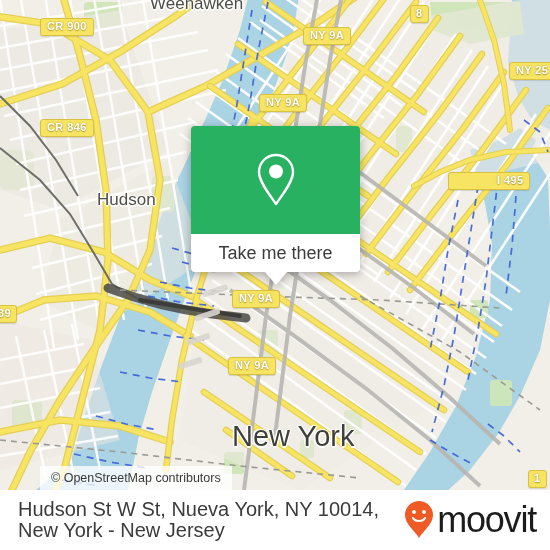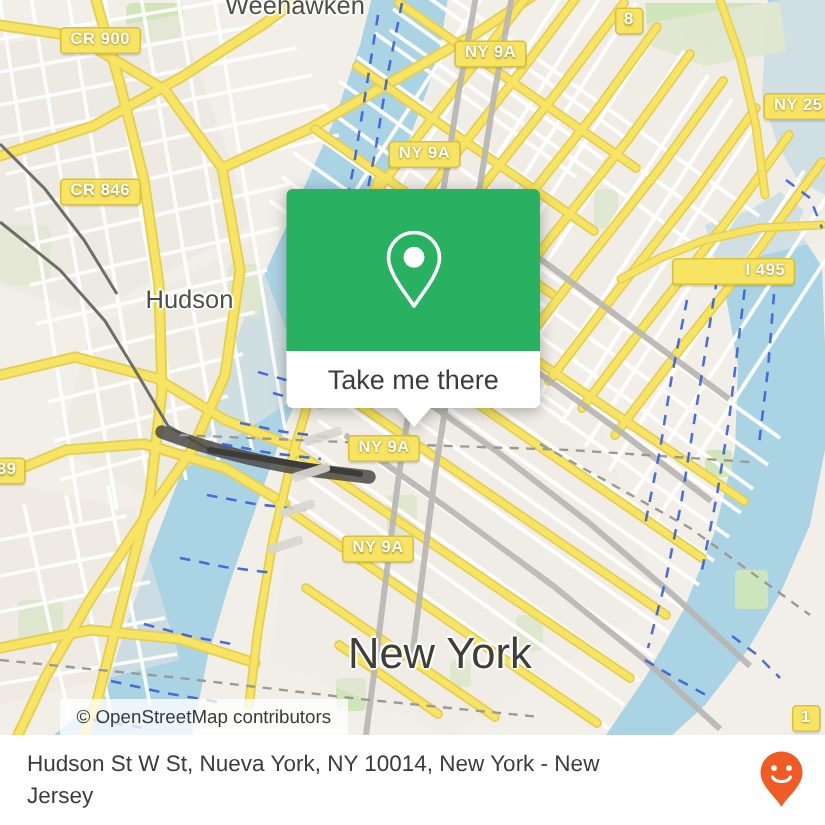--- a/index.html
+++ b/index.html
@@ -122,21 +122,21 @@
     left: 0; top: 490px;
     width: 550px; height: 60px;
     background: #ffffff;
     display: flex;
     align-items: center;
     justify-content: space-between;
     padding: 0 14px 0 18px;
     box-sizing: border-box;
   }
   .footer-address {
-    font-size: 15px;
+    font-size: 20px;
     color: #3b3b3b;
     line-height: 21px;
     max-width: 400px;
   }
   .brand {
     display: flex;
     align-items: center;
     gap: 3px;
   }
   .brand-word {
@@ -459,16 +459,17 @@
 
   <div class="footer">
     <div class="footer-address">Hudson St W St, Nueva York, NY 10014, New York - New Jersey</div>
     <div class="brand">
       <svg width="30" height="40" viewBox="0 0 30 40">
         <path d="M15 1 C7.3 1 1 7.3 1 15 C1 24 11 31 15 38 C19 31 29 24 29 15 C29 7.3 22.7 1 15 1 Z" fill="#ef5a25"></path>
         <circle cx="10" cy="12" r="1.9" fill="#ffffff"></circle>
         <circle cx="20" cy="12" r="1.9" fill="#ffffff"></circle>
         <path d="M9 18 C11 22 19 22 21 18" fill="none" stroke="#ffffff" stroke-width="2.1" stroke-linecap="round"></path>
       </svg>
+      <span class="brand-word">moovit</span>
     </div>
   </div>
 
 </div>
 
 </body></html>

